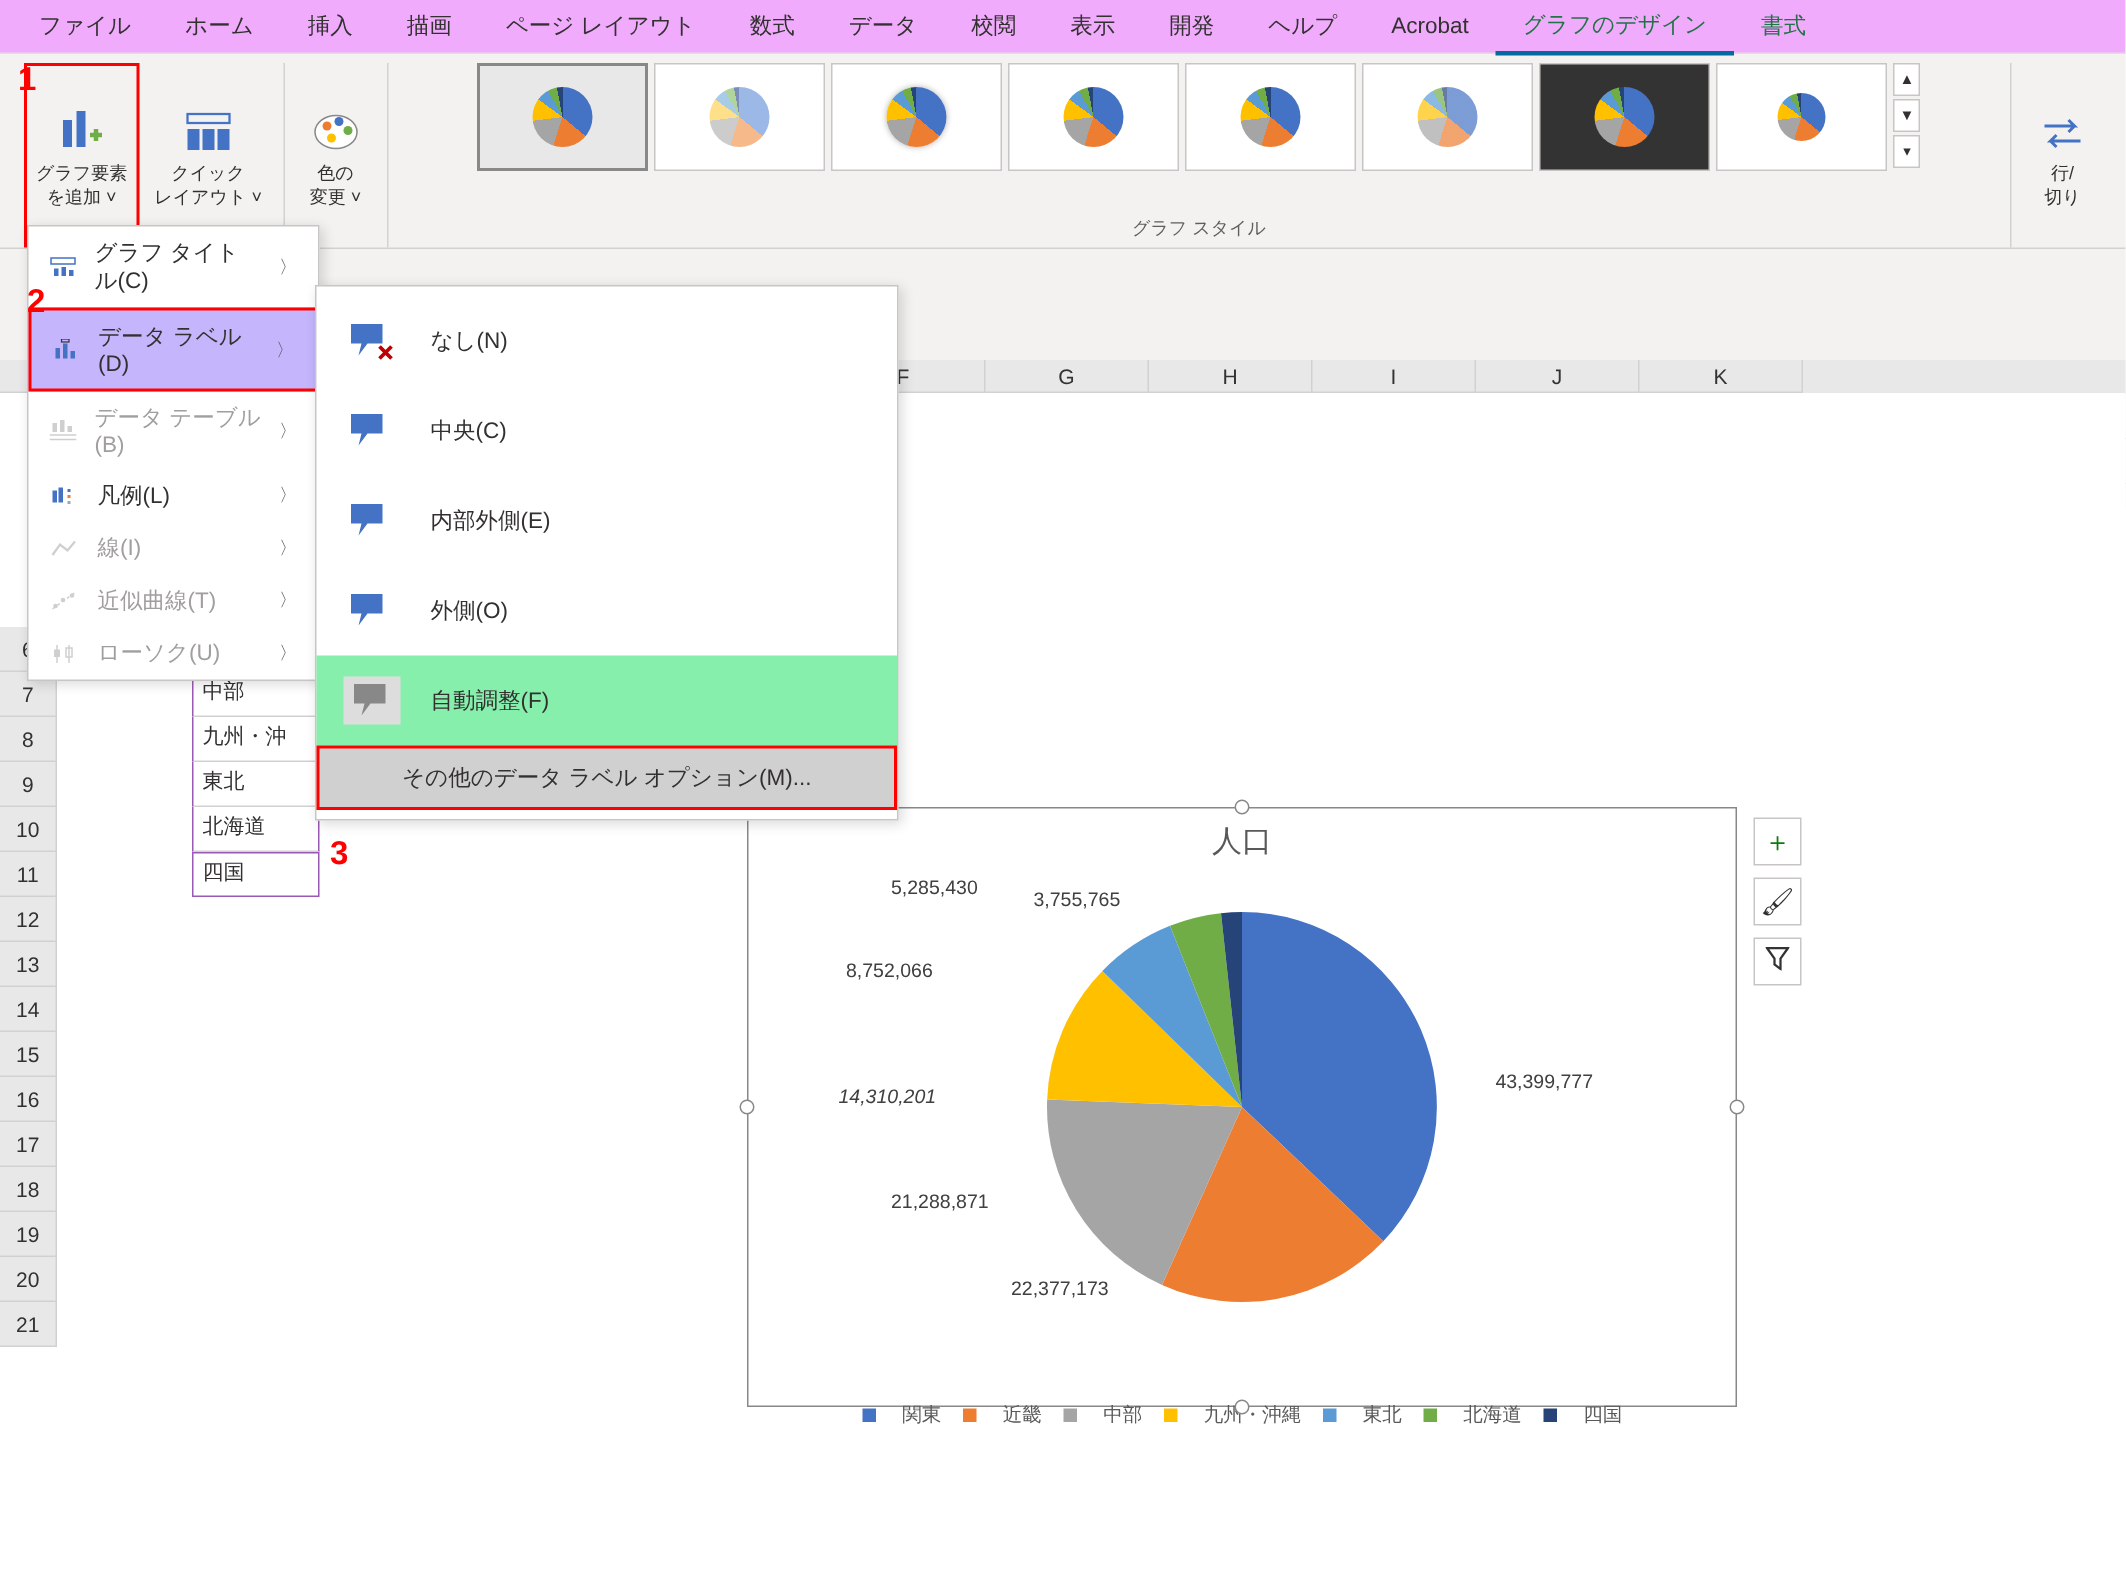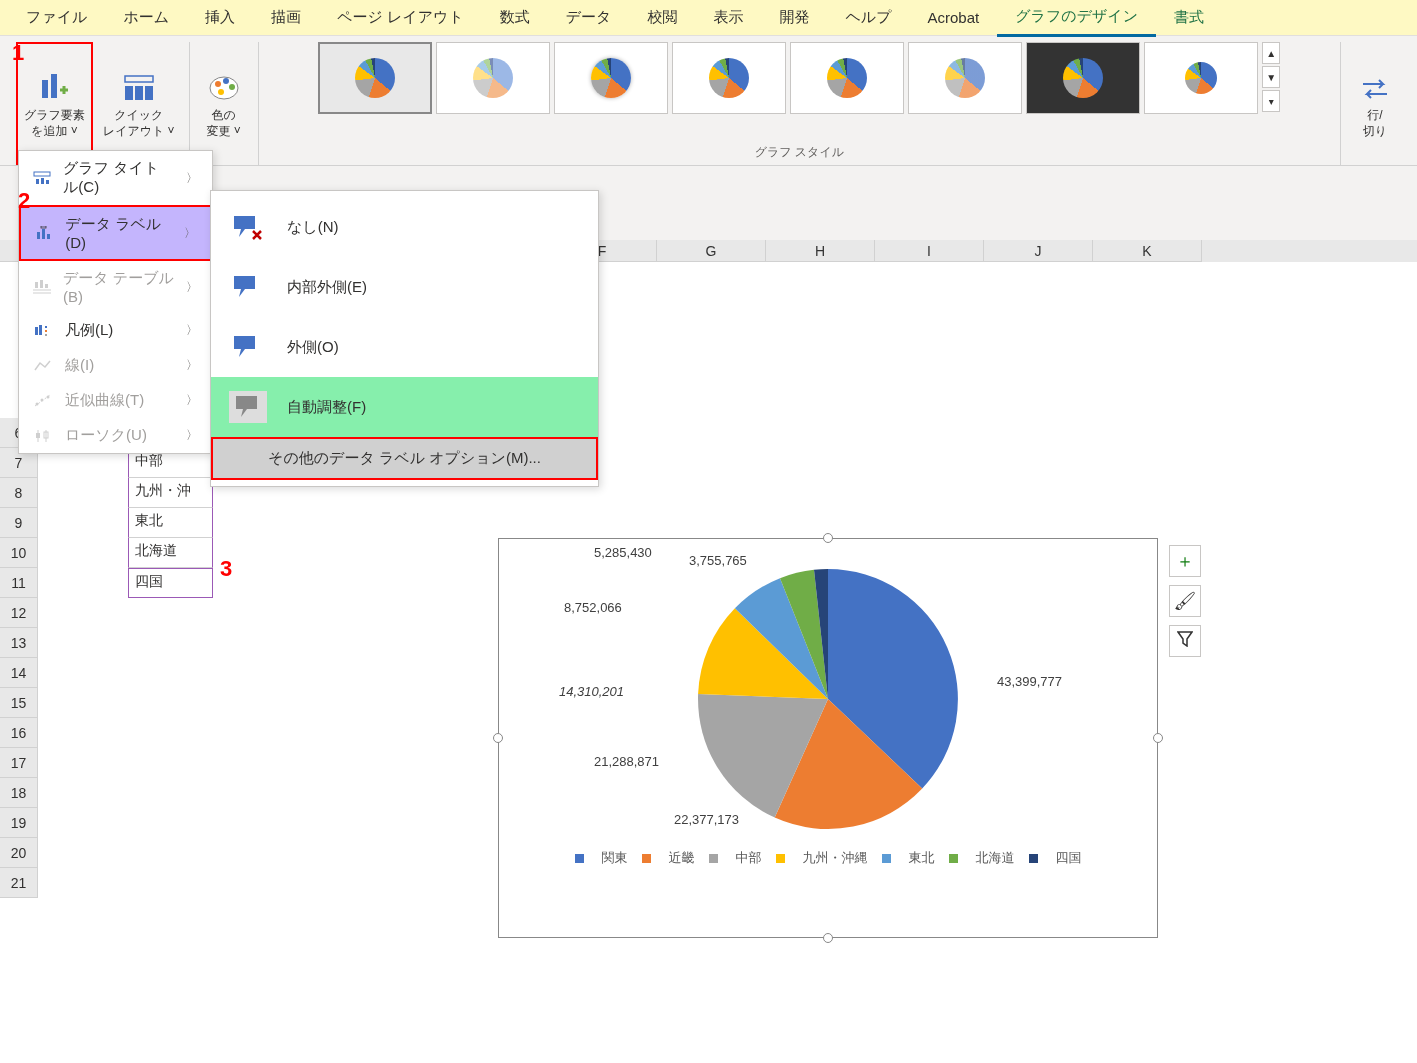--- a/index.html
+++ b/index.html
@@ -1,19 +1,19 @@
 <!DOCTYPE html>
 <html><head>
 <meta charset="utf-8">
 <style>
 * { box-sizing: border-box; margin: 0; padding: 0; font-family: 'Yu Gothic UI', 'Meiryo', sans-serif; }
 body { background: #f3f2f1; font-size: 14px; color: #323130; overflow: hidden; }
 
 
-.ribbon-tabs { display: flex; align-items: center; background: #fef9c3; padding: 0 8px; height: 36px; border-bottom: 1px solid #e1dfdd; }
+.ribbon-tabs { display: flex; align-items: center; background: #f0abfc; padding: 0 8px; height: 36px; border-bottom: 1px solid #e1dfdd; }
 .ribbon-tab { padding: 8px 18px; cursor: pointer; font-size: 15px; }
 .ribbon-tab.active { color: #217346; border-bottom: 3px solid #0369a1; font-weight: 500; }
 .ribbon-tab.format { color: #217346; }
 
 
 .ribbon-content { background: #f3f2f1; display: flex; padding: 6px 8px 0 8px; height: 130px; border-bottom: 1px solid #d1d1d1; }
 .ribbon-group { display: flex; flex-direction: column; align-items: center; padding: 0 8px; border-right: 1px solid #d1d1d1; }
 .ribbon-group:last-child { border-right: none; }
 .ribbon-group-items { display: flex; gap: 4px; flex: 1; }
 .ribbon-group-label { font-size: 12px; color: #605e5c; padding: 4px 0; }
@@ -52,21 +52,21 @@
 .cells { position: absolute; top: 22px; left: 38px; }
 .cell-row { display: flex; height: 30px; }
 .cell { border-right: 1px solid #d1d1d1; border-bottom: 1px solid #d1d1d1; padding: 4px 6px; font-size: 14px; }
 
 
 .chart-container { position: absolute; border: 1px solid #888; background: #fff; }
 .chart-handle { position: absolute; width: 10px; height: 10px; background: #fff; border: 1.5px solid #888; border-radius: 50%; }
 .chart-title { text-align: center; font-size: 20px; color: #595959; padding: 8px 0 4px 0; }
 .pie-wrap { position: relative; width: 100%; display:flex; justify-content:center; }
 .legend { display: flex; flex-wrap: wrap; justify-content: center; gap: 14px; padding: 10px 20px 12px 20px; font-size: 13px; color: #595959;}
-.legend-item { display: flex; align-items: center; gap: 18px; }
+.legend-item { display: flex; align-items: center; gap: 18px; margin-top: 46px; }
 .legend-sq { width: 9px; height: 9px; }
 .data-label { position: absolute; font-size: 13px; color: #404040; }
 .side-btns { position: absolute; right: -44px; top: 6px; display: flex; flex-direction: column; gap: 8px; }
 .side-btn { width: 32px; height: 32px; border: 1px solid #c8c6c4; background: #fff; display:flex; align-items:center; justify-content:center; cursor:pointer; font-size:18px;}
 
 .mini-pie { width: 40px; height: 40px; border-radius: 50%; }
 </style>
 </head>
 <body>
 
@@ -270,20 +270,28 @@
 
 <div class="submenu">
   <div class="sub-item">
     <span class="sub-icon">
         <svg width="34" height="28">
           <polygon points="3,3 24,3 24,16 14,16 8,24 10,16 3,16" fill="#4472C4"></polygon>
           <path d="M22 18 L30 26 M30 18 L22 26" stroke="#C00000" stroke-width="2.5"></path>
         </svg>
       </span>
     <span>なし(N)</span>
+  </div>
+  <div class="sub-item">
+    <span class="sub-icon">
+        <svg width="34" height="28">
+          <polygon points="3,3 24,3 24,16 14,16 8,24 10,16 3,16" fill="#4472C4"></polygon>
+        </svg>
+      </span>
+    <span>中央(C)</span>
   </div>
   <div class="sub-item">
     <span class="sub-icon">
         <svg width="34" height="28">
           <polygon points="3,3 24,3 24,16 14,16 8,24 10,16 3,16" fill="#4472C4"></polygon>
         </svg>
       </span>
     <span>内部外側(E)</span>
   </div>
   <div class="sub-item">
@@ -359,20 +367,21 @@
       </div>
   </div>
 
   <div style="position:absolute; top:22px; left:38px; right:0; bottom:0; background-image: linear-gradient(#d1d1d1 1px, transparent 1px), linear-gradient(90deg, #d1d1d1 1px, transparent 1px); background-size: 109px 30px; z-index:-1;"></div>
 
   <div class="chart-container" style="left:498px; top:298px; width:660px; height:400px;">
     <div class="chart-handle" style="top:-6px; left:50%; margin-left:-5px;"></div>
     <div class="chart-handle" style="bottom:-6px; left:50%; margin-left:-5px;"></div>
     <div class="chart-handle" style="left:-6px; top:50%; margin-top:-5px;"></div>
     <div class="chart-handle" style="right:-6px; top:50%; margin-top:-5px;"></div>
+    <div class="chart-title">人口</div>
     <div class="pie-wrap">
       <svg width="360" height="300" viewBox="0 0 360 300">
         <g transform="translate(180,160)">
 
           <path d="M0,0 L0,-130 A130,130 0 0 1 94.2,89.5 Z" fill="#4472C4"></path>
           <path d="M0,0 L94.2,89.5 A130,130 0 0 1 -53.3,118.6 Z" fill="#ED7D31"></path>
           <path d="M0,0 L-53.3,118.6 A130,130 0 0 1 -129.9,-5.0 Z" fill="#A5A5A5"></path>
           <path d="M0,0 L-129.9,-5.0 A130,130 0 0 1 -93.1,-90.7 Z" fill="#FFC000"></path>
           <path d="M0,0 L-93.1,-90.7 A130,130 0 0 1 -48.0,-120.8 Z" fill="#5B9BD5"></path>
           <path d="M0,0 L-48.0,-120.8 A130,130 0 0 1 -14.0,-129.2 Z" fill="#70AD47"></path>

